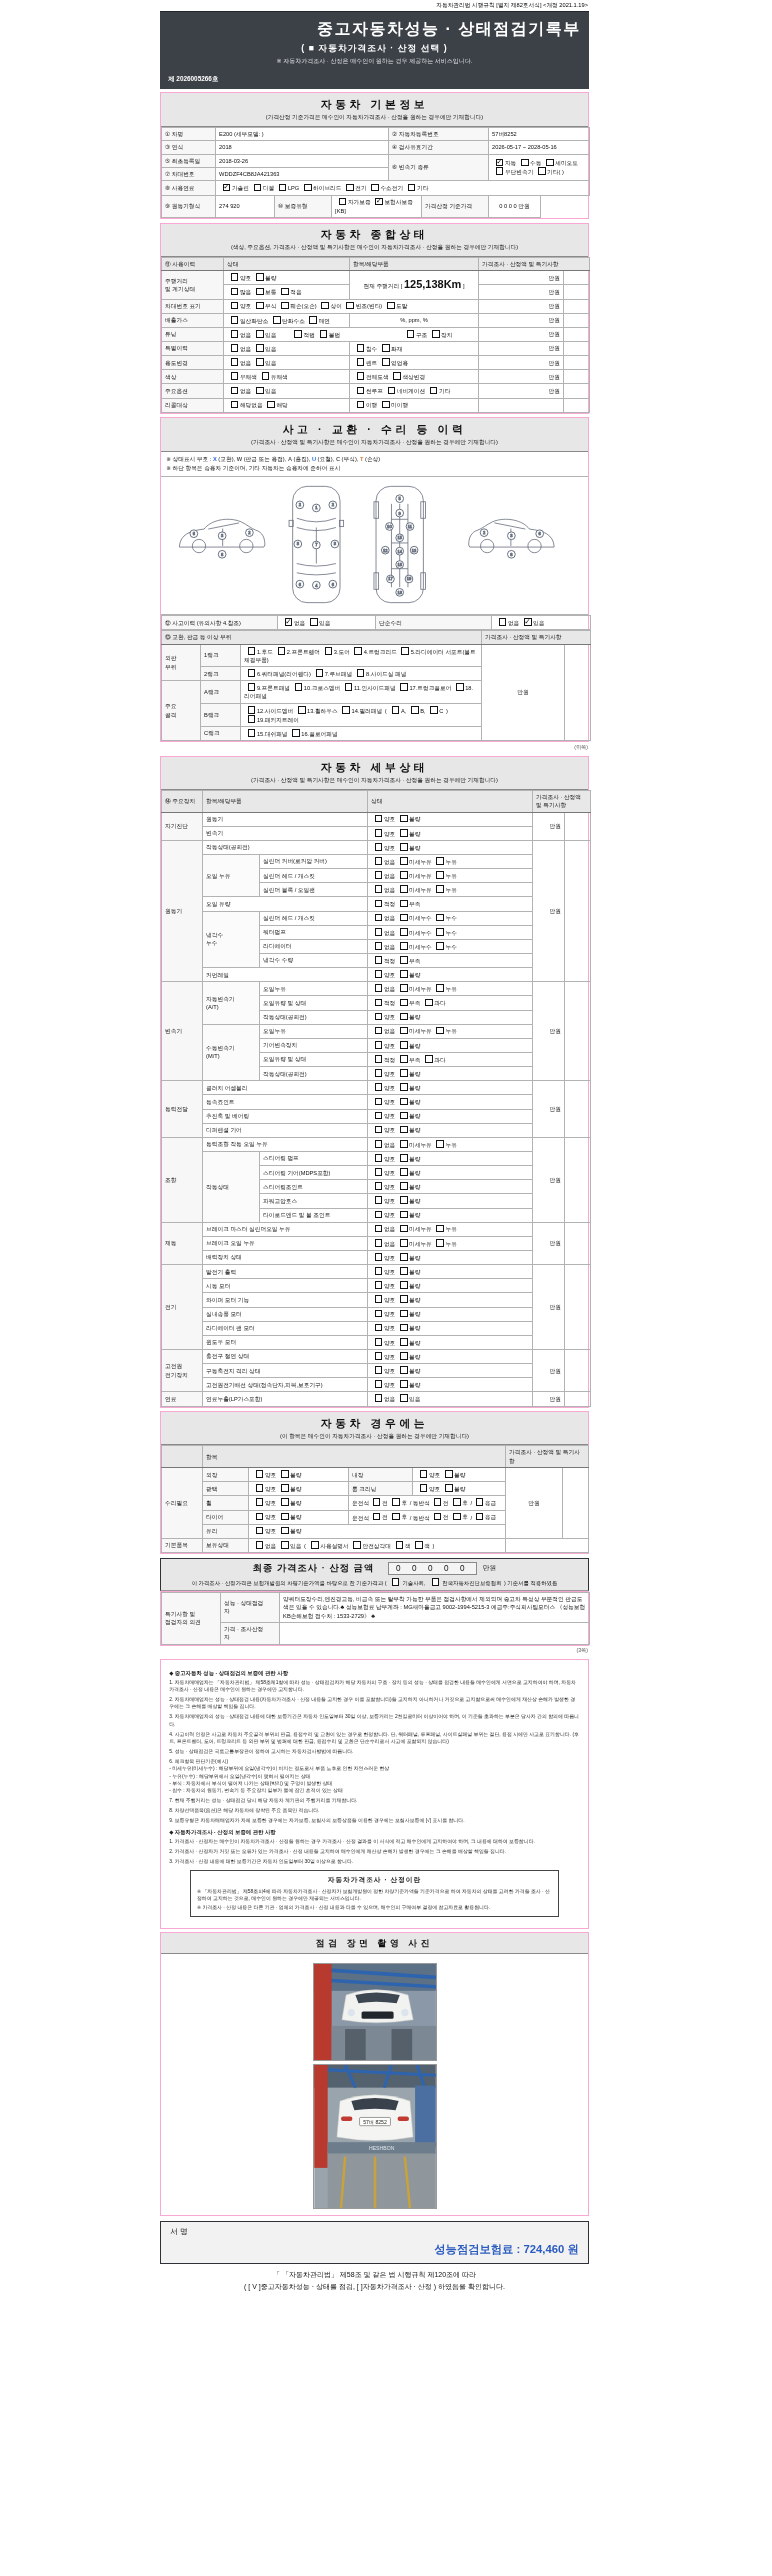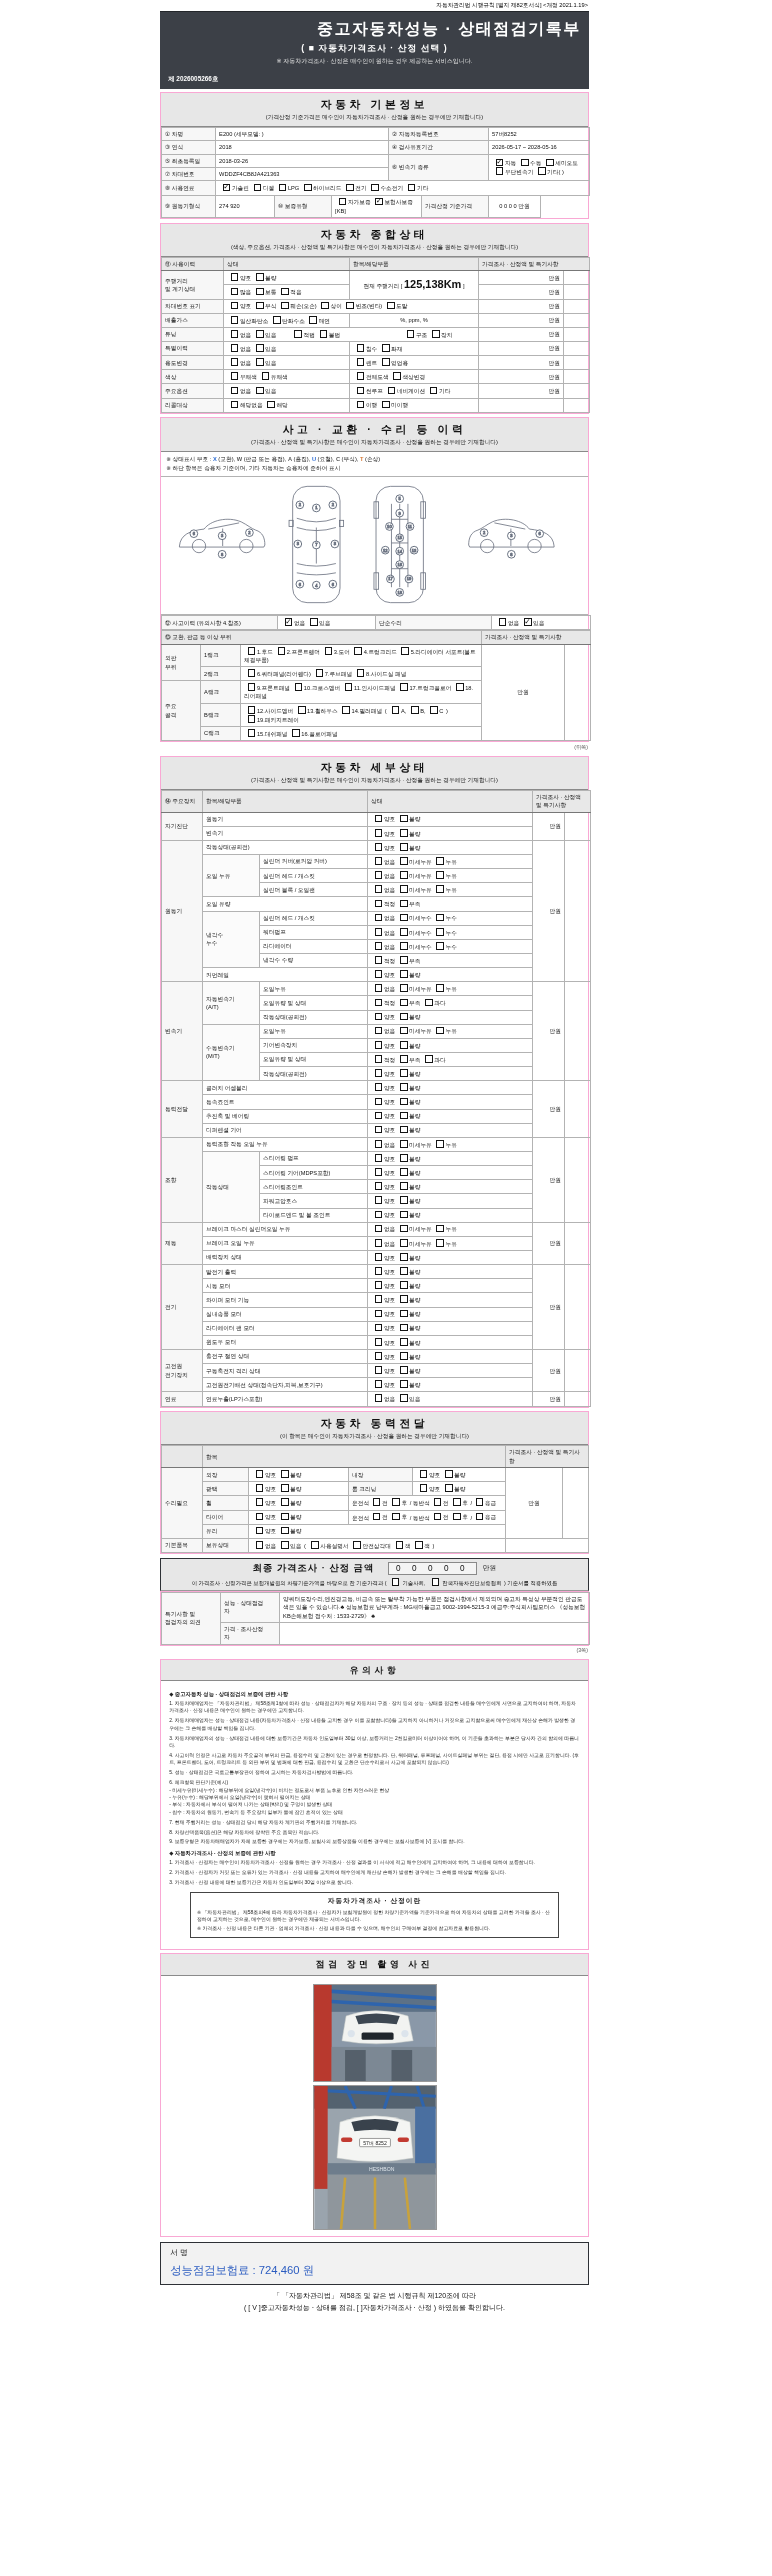--- a/index.html
+++ b/index.html
@@ -42,21 +42,21 @@
   .noticebody{padding:5.2px 8.2px 4.1px;font-size:4.9px;line-height:1.5;color:#222;}
   .nhead{font-weight:bold;font-size:5.4px;margin:3.1px 0 2.1px;}
   .nitem{margin-bottom:2.6px;white-space:pre-line;}
   .innerbox{border:1px solid #444;margin:5.2px 20.6px 6.2px;padding:3.6px 6.2px;}
   .innerbox .ttl{text-align:center;font-weight:bold;font-size:6.7px;letter-spacing:1px;margin-bottom:2.6px;}
   .innerbox .line{font-size:4.9px;line-height:1.5;margin-bottom:1.5px;}
   .photos{padding:5.2px 0 6.2px;text-align:center;}
   .photo{display:block;margin:3.1px auto 0;border:0.5px solid #999;}
   .signband{border:1px solid #2e3136;background:#f2f2f2;margin-top:4.6px;padding:5.2px 9.3px 6.2px;}
   .signband .sg{font-size:7.7px;letter-spacing:2.1px;}
-  .signband .fee{font-size:11.3px;font-weight:normal;color:#2b5cc0;margin-top:5.2px;}
+  .signband .fee{text-align:right;font-size:11.3px;font-weight:bold;color:#2b5cc0;margin-top:5.2px;}
   .footer{ text-align:center;font-size:7px;line-height:1.7;margin-top:5.2px;color:#111;}
   svg text{font-family:"Liberation Sans","DejaVu Sans",sans-serif;}
 </style>
 </head>
 <body>
 
 <div class="wrap">
 
   <div class="topnote">자동차관리법 시행규칙 [별지 제82호서식] &lt;개정 2021.1.19&gt;</div>
 
@@ -609,21 +609,21 @@
             <td><span class="cb"></span><span class="cbl">없음</span><span class="cb"></span><span class="cbl">있음</span></td>
             <td class="price">만원</td>
             <td></td>
           </tr>
         </tbody>
       </table>
   </section>
 
   <section class="box">
     <div class="sec-head">
-      <div class="sec-title">자동차 동력전달</div>
+      <div class="sec-title">자동차 경우에는</div>
       <div class="sec-sub">(이 항목은 매수인이 자동차가격조사 · 산정을 원하는 경우에만 기재합니다)</div>
     </div>
     <table class="frm">
         <colgroup>
           <col style="width: 41px;">
           <col style="width: 46px;">
           <col style="width: 100px;">
           <col style="width: 64px;">
           <col style="width: 93px;">
           <col style="width: 57px;">
@@ -710,23 +710,20 @@
 
 </td>
           </tr>
         </tbody>
       </table>
   </section>
 
   <div class="pgmark">(3쪽)</div>
 
   <section class="box">
-    <div class="sec-head">
-      <div class="sec-title" style="font-size:8.8px;">유의사항</div>
-    </div>
     <div class="noticebody">
       <div class="nhead">◆ 중고자동차 성능 · 상태점검의 보증에 관한 사항</div>
       <div>
           <div class="nitem">1.  자동차매매업자는 「자동차관리법」 제58조제1항에 따라 성능 · 상태점검자가 해당 자동차의 구조 · 장치 등의 성능 · 상태를 점검한 내용을 매수인에게 서면으로 고지하여야 하며, 자동차가격조사 · 산정 내용은 매수인이 원하는 경우에만 고지합니다.</div>
           <div class="nitem">2.  자동차매매업자는 성능 · 상태점검 내용(자동차가격조사 · 산정 내용을 고지한 경우 이를 포함합니다)을 고지하지 아니하거나 거짓으로 고지함으로써 매수인에게 재산상 손해가 발생한 경우에는 그 손해를 배상할 책임을 집니다.</div>
           <div class="nitem">3.  자동차매매업자의 성능 · 상태점검 내용에 대한 보증기간은 자동차 인도일부터 30일 이상, 보증거리는 2천킬로미터 이상이어야 하며, 이 기준을 초과하는 부분은 당사자 간의 합의에 따릅니다.</div>
           <div class="nitem">4.  사고이력 인정은 사고로 자동차 주요골격 부위의 판금, 용접수리 및 교환이 있는 경우로 한정합니다. 단, 쿼터패널, 루프패널, 사이드실패널 부위는 절단, 용접 시에만 사고로 표기합니다. (후드, 프론트휀더, 도어, 트렁크리드 등 외판 부위 및 범퍼에 대한 판금, 용접수리 및 교환은 단순수리로서 사고에 포함되지 않습니다)</div>
           <div class="nitem">5.  성능 · 상태점검은 국토교통부장관이 정하여 고시하는 자동차검사방법에 따릅니다.</div>
           <div class="nitem">6.  체크항목 판단기준(예시)
       - 미세누유(미세누수) : 해당부위에 오일(냉각수)이 비치는 정도로서 부품 노후로 인한 자연스러운 현상

